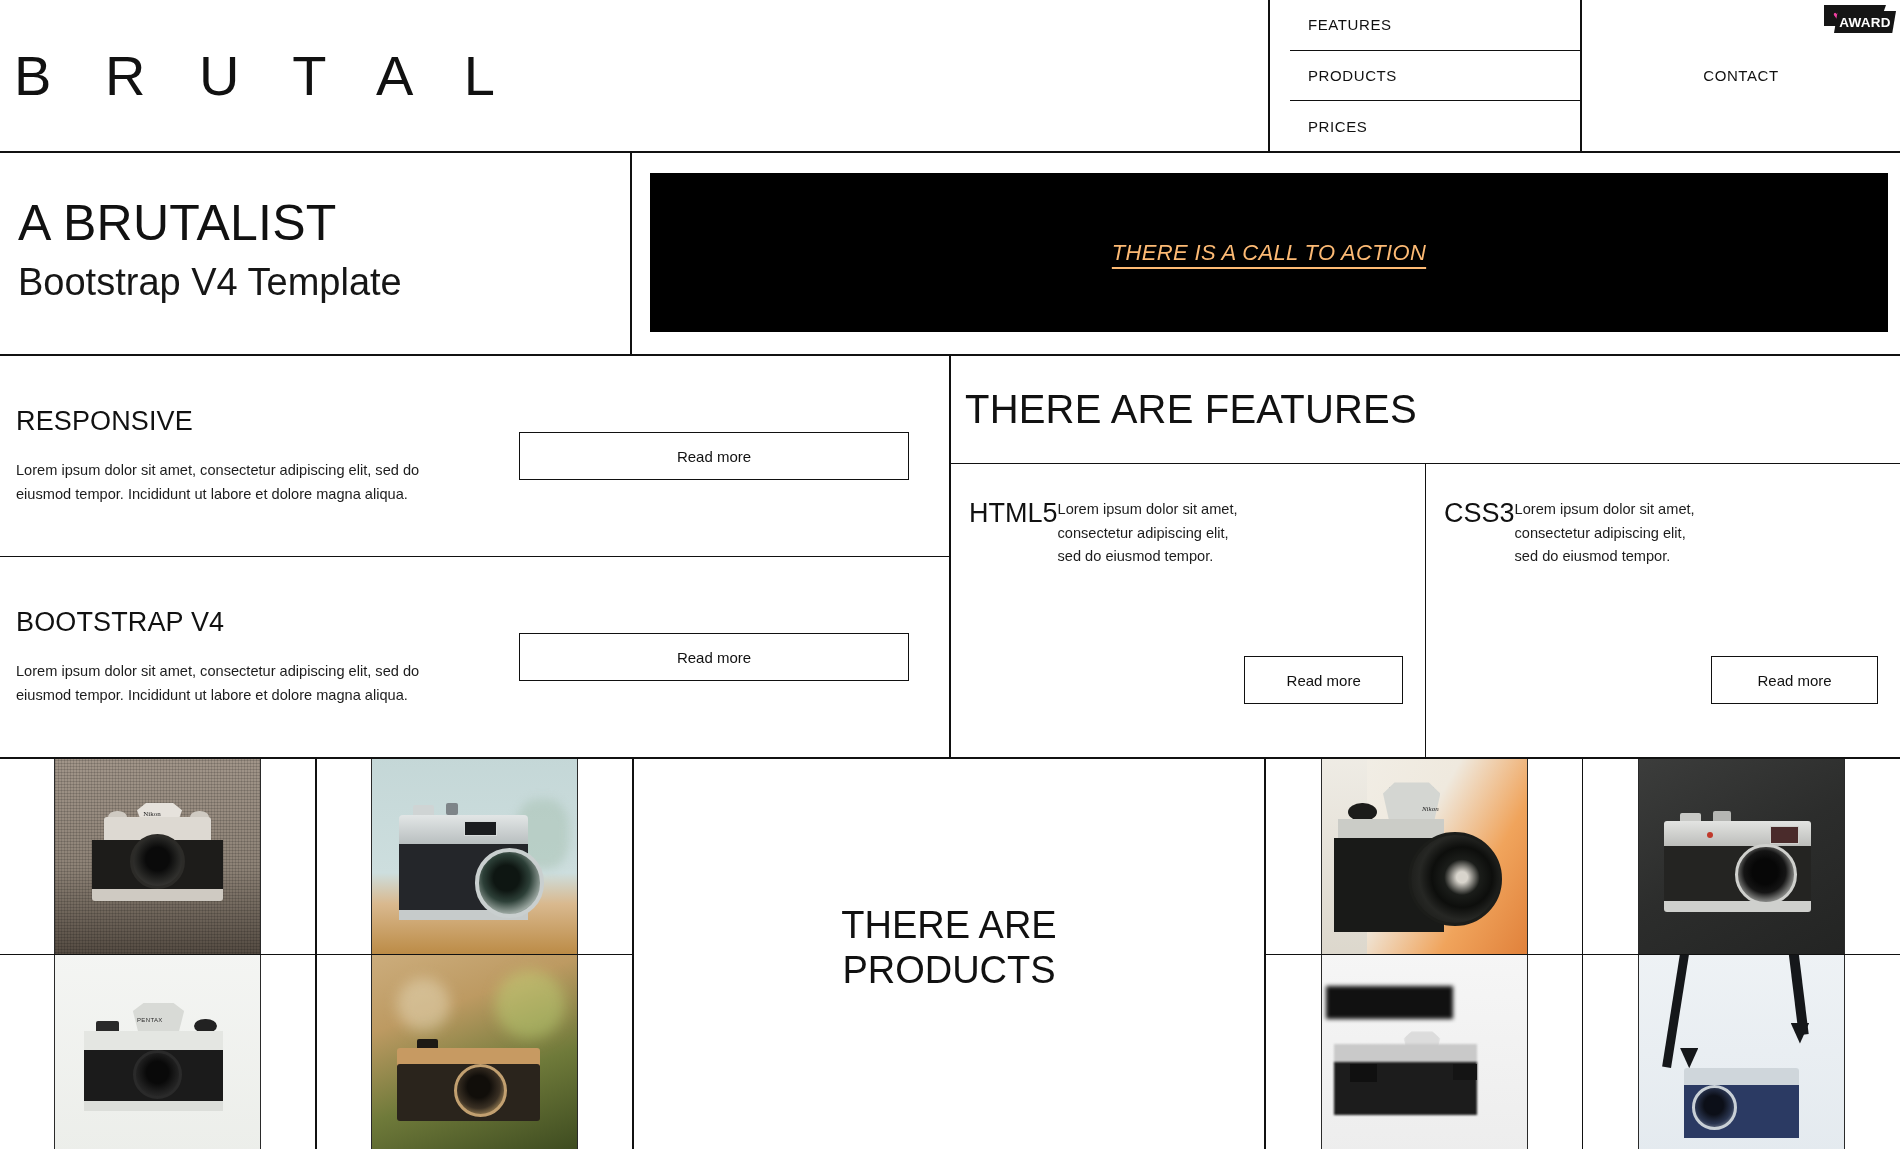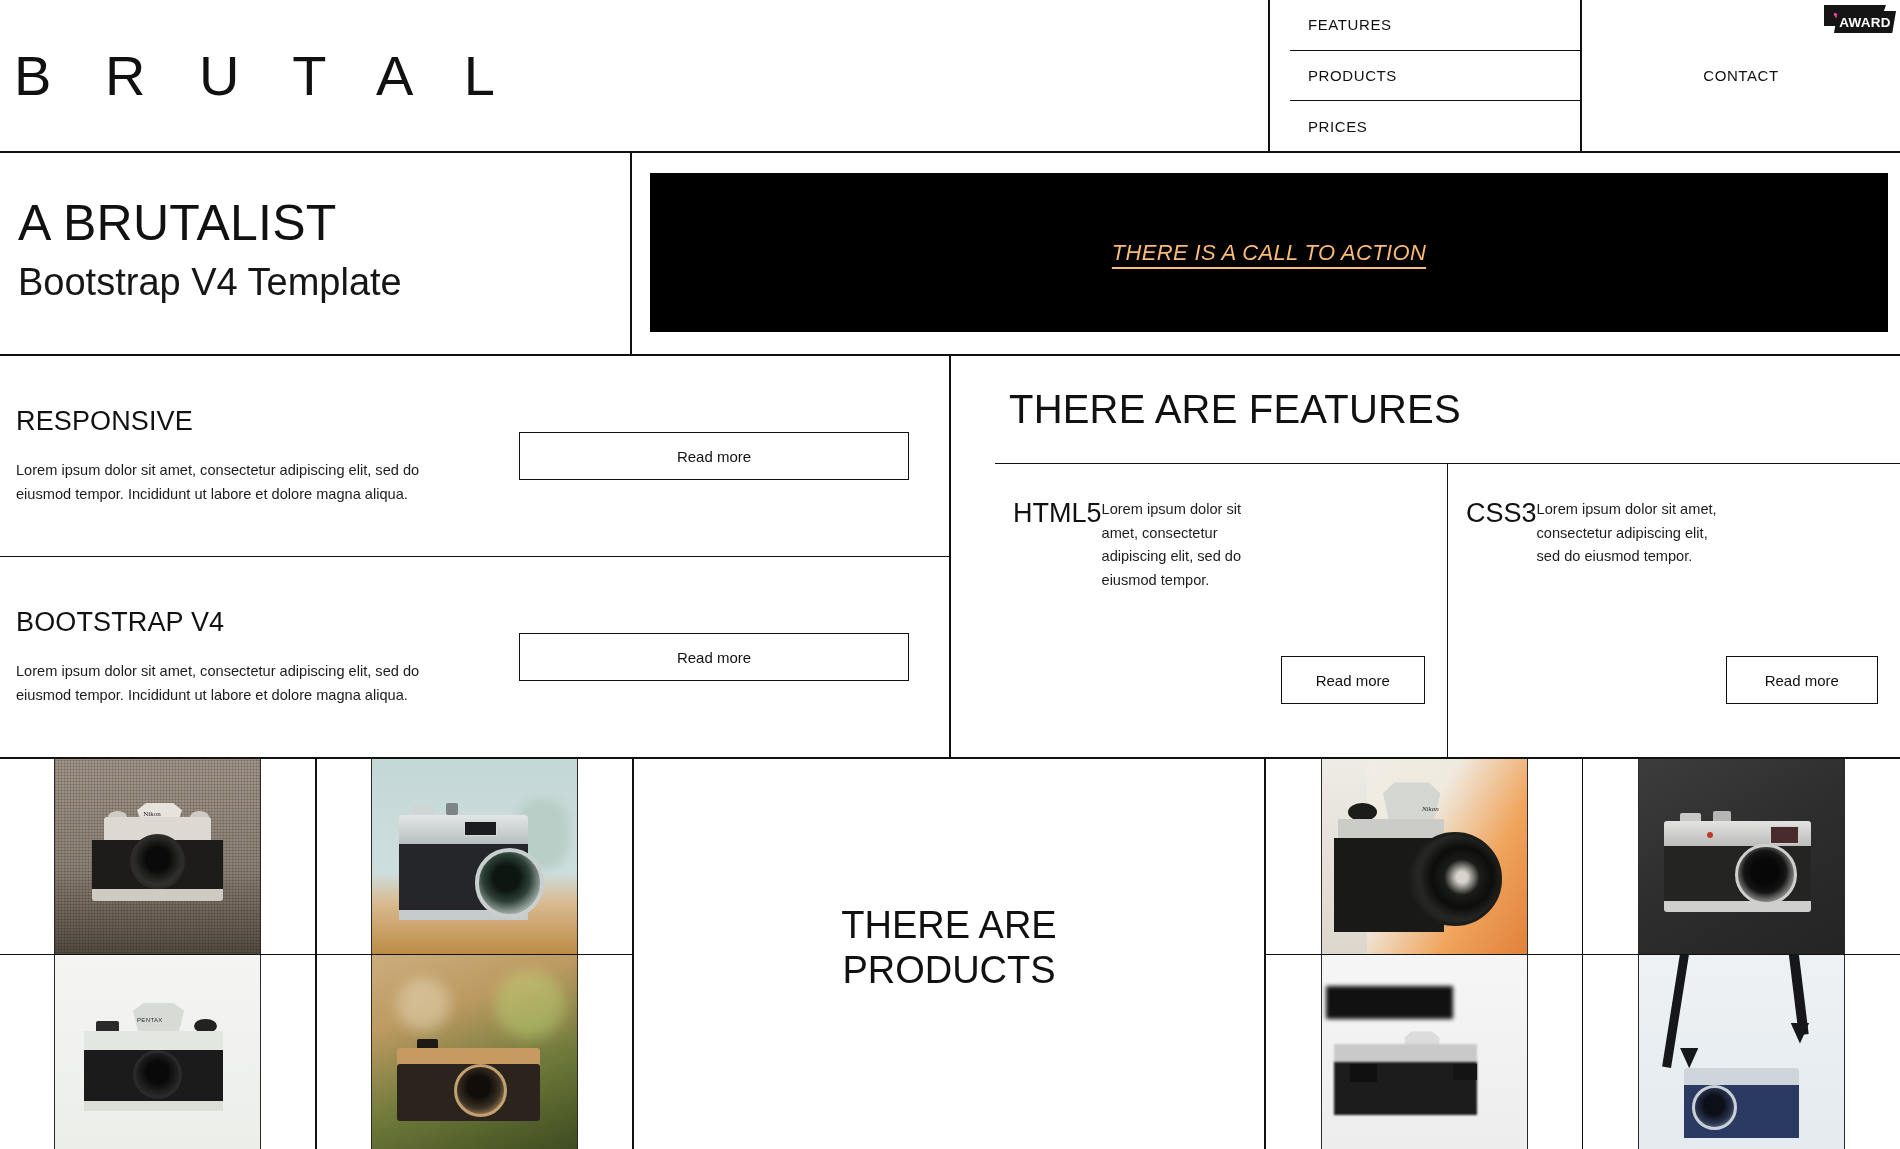--- a/index.html
+++ b/index.html
@@ -81,21 +81,21 @@
   .panel h2 { font-size:27px; font-weight:400; letter-spacing:0.005em; margin-bottom:22px; }
   .panel p { font-size:14.6px; line-height:1.62; color:#1c1c1c; }
   .btn {
     width:390px; height:48px; border:1px solid #111; background:#fff;
     display:flex; align-items:center; justify-content:center;
     font-size:15px; color:#111; cursor:pointer;
     font-family:"Liberation Sans", sans-serif;
   }
   .panel .btn { margin-left:auto; margin-right:20px; }
 
-  .col-right { flex:1; display:flex; flex-direction:column;padding-left:44px; }
+  .col-right { flex:1; display:flex; flex-direction:column; }
   .feat-head {
     height:108px; border-bottom:1px solid #111;
     display:flex; align-items:center; padding-left:14px;
     font-size:40px; font-weight:400; letter-spacing:0.005em;
   }
   .feat-row { flex:1; display:flex; }
   .feat-card {
     flex:1 1 0; border-right:1px solid #111;
     padding:34px 22px 0 18px; display:flex; 
   }

